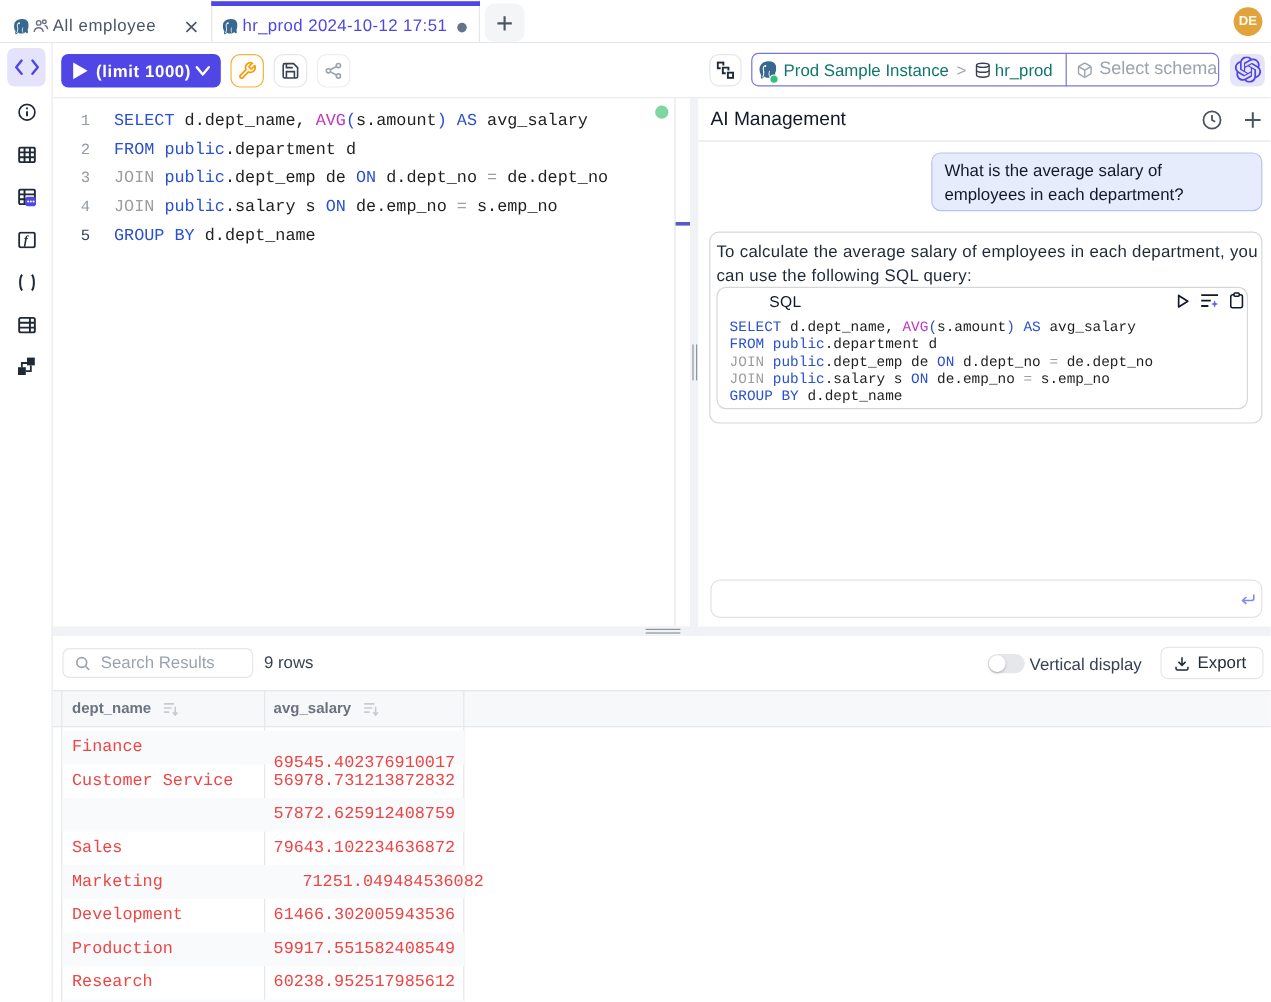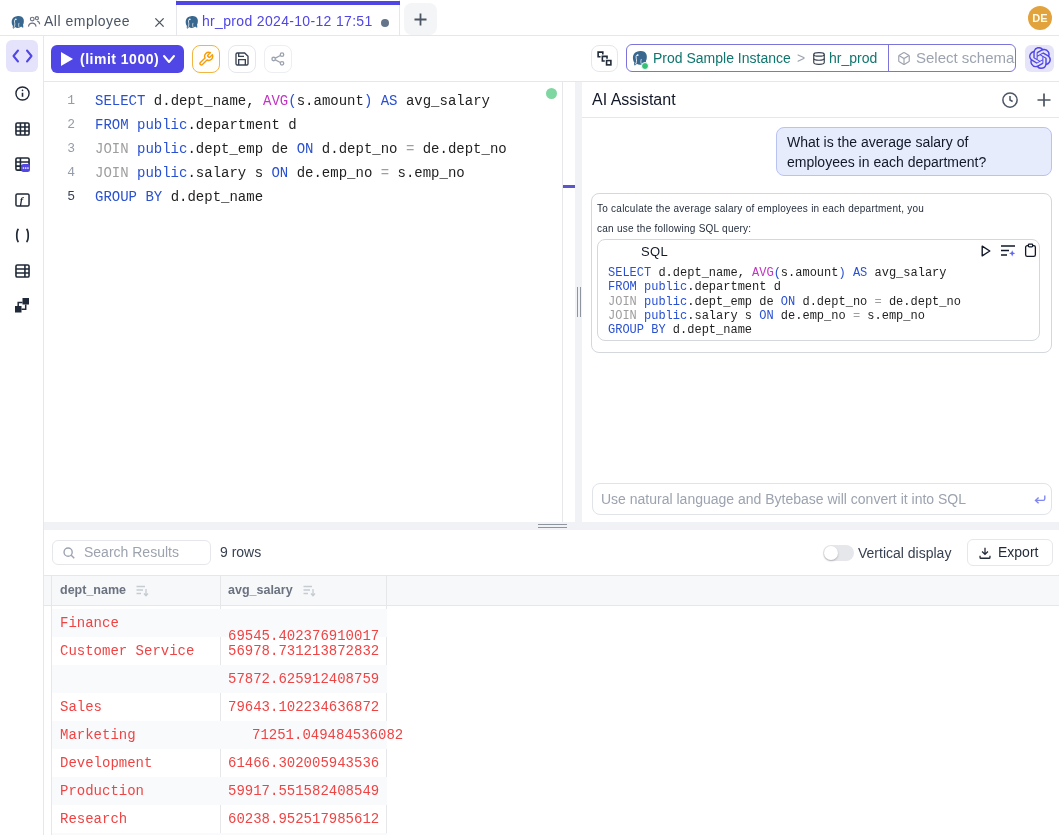--- a/index.html
+++ b/index.html
@@ -54,21 +54,21 @@
 #hsplit { left:44px; top:522px; width:1015px; height:8px; background:#f1f2f5; }
 #hhandle1 { left:538px; top:524px; width:29px; height:1px; background:#8e959e; }
 #hhandle2 { left:538px; top:527px; width:29px; height:1px; background:#8e959e; }
 
 
 #aipanel { left:582px; top:82px; width:477px; height:440px; background:#fff; }
 #aihead { left:582px; top:82px; width:477px; height:36px; border-bottom:1px solid #e5e7eb; }
 .aititle { left:592px; top:82px; height:35px; line-height:35px; font-size:16px; color:#111827; }
 #bubble { left:776px; top:127px; width:276px; height:49px; background:#e7ecfc; border:1px solid #b7c3f1; border-radius:8px; font-size:14px; color:#111827; line-height:20px; padding:4px 0 0 10px; }
 #respbox { left:591px; top:193px; width:461px; height:160px; border:1px solid #d4d7dc; border-radius:8px; background:#fff; }
-#resptext { left:597px; top:199px; width:460px; font-size:10px; color:#1f2937; line-height:20px; letter-spacing:0.25px; }
+#resptext { left:597px; top:199px; width:460px; font-size:14px; color:#1f2937; line-height:20px; letter-spacing:0.25px; }
 #sqlblock { left:597px; top:239px; width:443px; height:102px; border:1px solid #d4d7dc; border-radius:8px; background:#fff; }
 #sqllabel { left:601px; top:240px; height:23px; line-height:23px; font-size:13px; color:#111827; letter-spacing:0.3px;margin-left:40px; }
 .ccode { position:absolute; left:608px; font-family:"Liberation Mono",monospace; font-size:12px; color:#1f1f1f; line-height:14.4px; white-space:pre; }
 #aiinput { left:592px; top:483px; width:460px; height:32px; border:1px solid #e0e3e8; border-radius:8px; }
 #aiplaceholder { left:601px; top:483px; height:32px; line-height:32px; font-size:14px; color:#9ca3af; }
 
 
 #results { left:44px; top:530px; width:1015px; height:305px; background:#fff; }
 #searchbox { left:52px; top:540px; width:159px; height:25px; border:1px solid #e5e7eb; border-radius:6px; }
 #searchph { left:84px; top:540px; height:25px; line-height:25px; font-size:14px; color:#9ca3af; }
@@ -239,21 +239,21 @@
 <div class="abs" id="vsplit"></div>
 <div class="abs" id="vhandle1"></div>
 <div class="abs" id="vhandle2"></div>
 <div class="abs" id="rulermark"></div>
 <div class="abs" id="hsplit"></div>
 <div class="abs" id="hhandle1"></div>
 <div class="abs" id="hhandle2"></div>
 
 <div class="abs" id="aipanel"></div>
 <div class="abs" id="aihead"></div>
-<div class="abs aititle">AI Assistant</div>
+<div class="abs aititle">AI Management</div>
 <svg class="abs" style="left:1001px;top:91px;" width="18" height="18" viewBox="0 0 24 24" fill="none" stroke="#4b5563" stroke-width="2">
       <circle cx="12" cy="12" r="9.5"></circle>
       <path d="M12 6.5 V12 L15.5 14"></path>
     </svg>
 <svg class="abs" style="left:1036px;top:92px;" width="16" height="16" viewBox="0 0 16 16">
       <path d="M8 1.5 V14.5 M1.5 8 H14.5" stroke="#4b5563" stroke-width="1.7"></path>
     </svg>
 <div class="abs" id="bubble">What is the average salary of<br>employees in each department?</div>
 <div class="abs" id="respbox"></div>
 <div class="abs" id="resptext">To calculate the average salary of employees in each department, you<br>can use the following SQL query:</div>
@@ -269,21 +269,20 @@
 <svg class="abs" style="left:1024px;top:243px;" width="13" height="15" viewBox="0 0 24 26">
       <rect x="3" y="4" width="18" height="20" rx="3" fill="none" stroke="#111827" stroke-width="2.4"></rect>
       <rect x="8" y="1.2" width="8" height="5" rx="1.5" fill="#fff" stroke="#111827" stroke-width="2.4"></rect>
     </svg>
 <div class="abs ccode" style="top:266px;"><span class="kw">SELECT</span> d.dept_name, <span class="fn">AVG</span><span class="kw">(</span>s.amount<span class="kw">)</span> <span class="kw">AS</span> avg_salary</div>
 <div class="abs ccode" style="top:280px;"><span class="kw">FROM</span> <span class="kw">public</span>.department d</div>
 <div class="abs ccode" style="top:295px;"><span class="gr">JOIN</span> <span class="kw">public</span>.dept_emp de <span class="kw">ON</span> d.dept_no <span class="gr">=</span> de.dept_no</div>
 <div class="abs ccode" style="top:309px;"><span class="gr">JOIN</span> <span class="kw">public</span>.salary s <span class="kw">ON</span> de.emp_no <span class="gr">=</span> s.emp_no</div>
 <div class="abs ccode" style="top:323px;"><span class="kw">GROUP</span> <span class="kw">BY</span> d.dept_name</div>
 <div class="abs" id="aiinput"></div>
-<div class="abs" id="aiplaceholder">Use natural language and Bytebase will convert it into SQL</div>
 <svg class="abs" style="left:1034px;top:494px;" width="12" height="11" viewBox="0 0 12 11" fill="none" stroke="#8187f0" stroke-width="1.4">
       <path d="M10.8 1.5 V4.8 a1.6 1.6 0 0 1 -1.6 1.6 H1.8"></path>
       <path d="M4.6 3.5 L1.5 6.4 L4.6 9.3"></path>
     </svg>
 
 <div class="abs" id="results"></div>
 <div class="abs" id="searchbox"></div>
 <svg class="abs" style="left:62px;top:546px;" width="14" height="14" viewBox="0 0 24 24" fill="none" stroke="#9ca3af" stroke-width="2.4">
       <circle cx="10.5" cy="10.5" r="7"></circle>
       <path d="M15.8 15.8 L21 21"></path>

